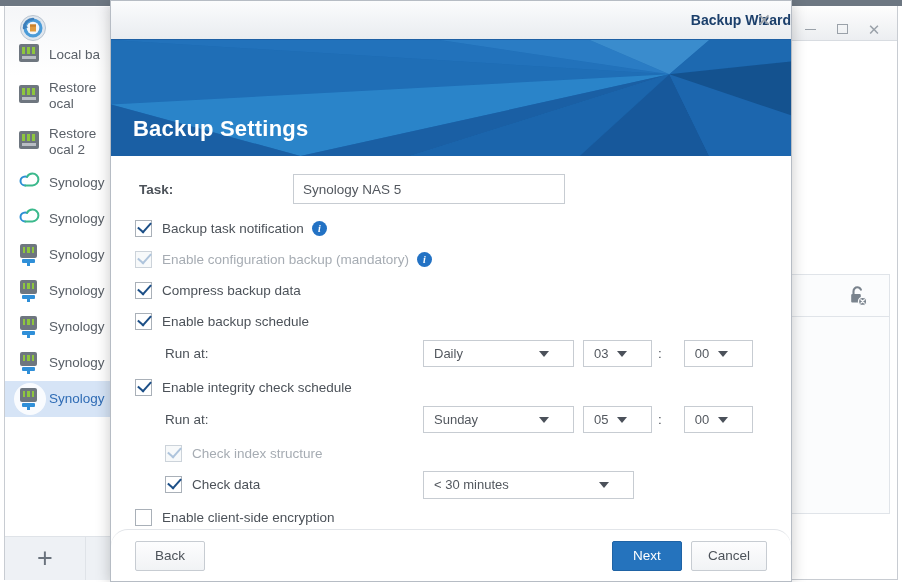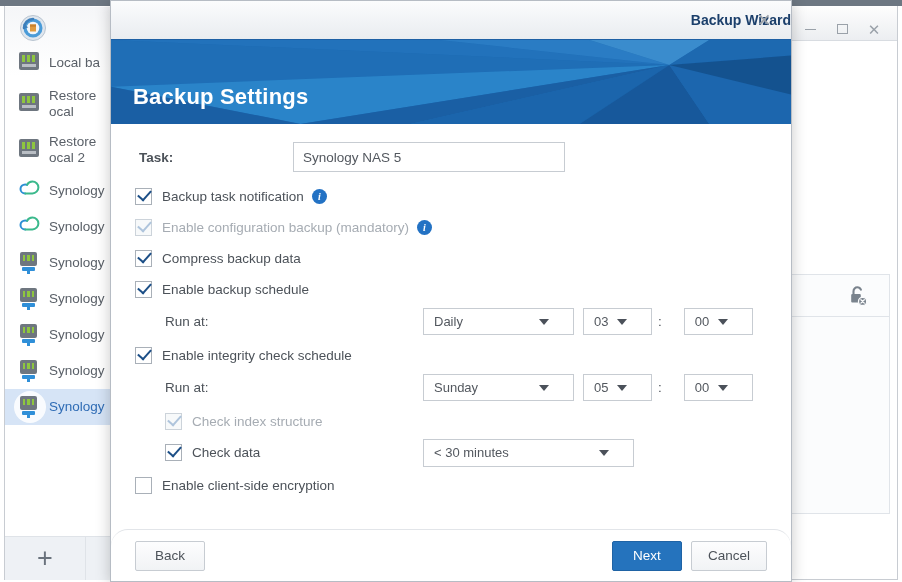--- a/index.html
+++ b/index.html
@@ -37,21 +37,21 @@
 
   
   .sidebar {
     position: absolute; left: 5px; top: 7px; width: 109px; height: 573px;
     background: linear-gradient(#f5f6f8, #ffffff 12%);
     border-right: 1px solid #dfe3e8; overflow: hidden;
   }
   .app-logo {
     position: absolute; left: 14px; top: 7px; width: 28px; height: 28px;
   }
-  .sb-list { position: absolute; left: 0; top: 38px; width: 109px; }
+  .sb-list { position: absolute; left: 0; top: 30px; width: 109px; }
   .sb-item {
     position: relative; display: flex; align-items: center; gap: 8px;
     padding: 7px 6px 7px 14px; min-height: 36px;
   }
   .sb-item.selected { background: #d6e4f6; }
   .sb-item .sb-ico { flex: 0 0 22px; width: 22px; height: 22px; position: relative; }
   .sb-item.selected .sb-ico::after {
     content: ""; position: absolute; left: -5px; top: -5px;
     width: 32px; height: 32px; border-radius: 50%;
     background: rgba(255,255,255,.85); z-index: 0;
@@ -140,21 +140,21 @@
   .modal-title-text {
     font-size: 14px; font-weight: bold; color: #1b3f6b;
   }
   .modal-close {
     position: absolute; right: 14px; top: 50%; transform: translateY(-50%);
     width: 26px; height: 26px; display: flex; align-items: center;
     justify-content: center; color: #9aa1a9; font-size: 17px; line-height: 1;
   }
 
   .banner {
-    position: relative; height: 84px; overflow: hidden; background: #3b82f6;
+    position: relative; height: 116px; overflow: hidden; background: #3b82f6;
   }
   .banner svg { position: absolute; inset: 0; width: 100%; height: 100%; display: block; }
   .banner-heading {
     position: absolute; left: 22px; bottom: 14px; z-index: 2;
     color: #ffffff; font-size: 22px; font-weight: bold; letter-spacing: .2px;
   }
 
   .modal-body { position: relative; padding: 18px 24px 0 24px; height: 421px; }
 
   .form-row {

